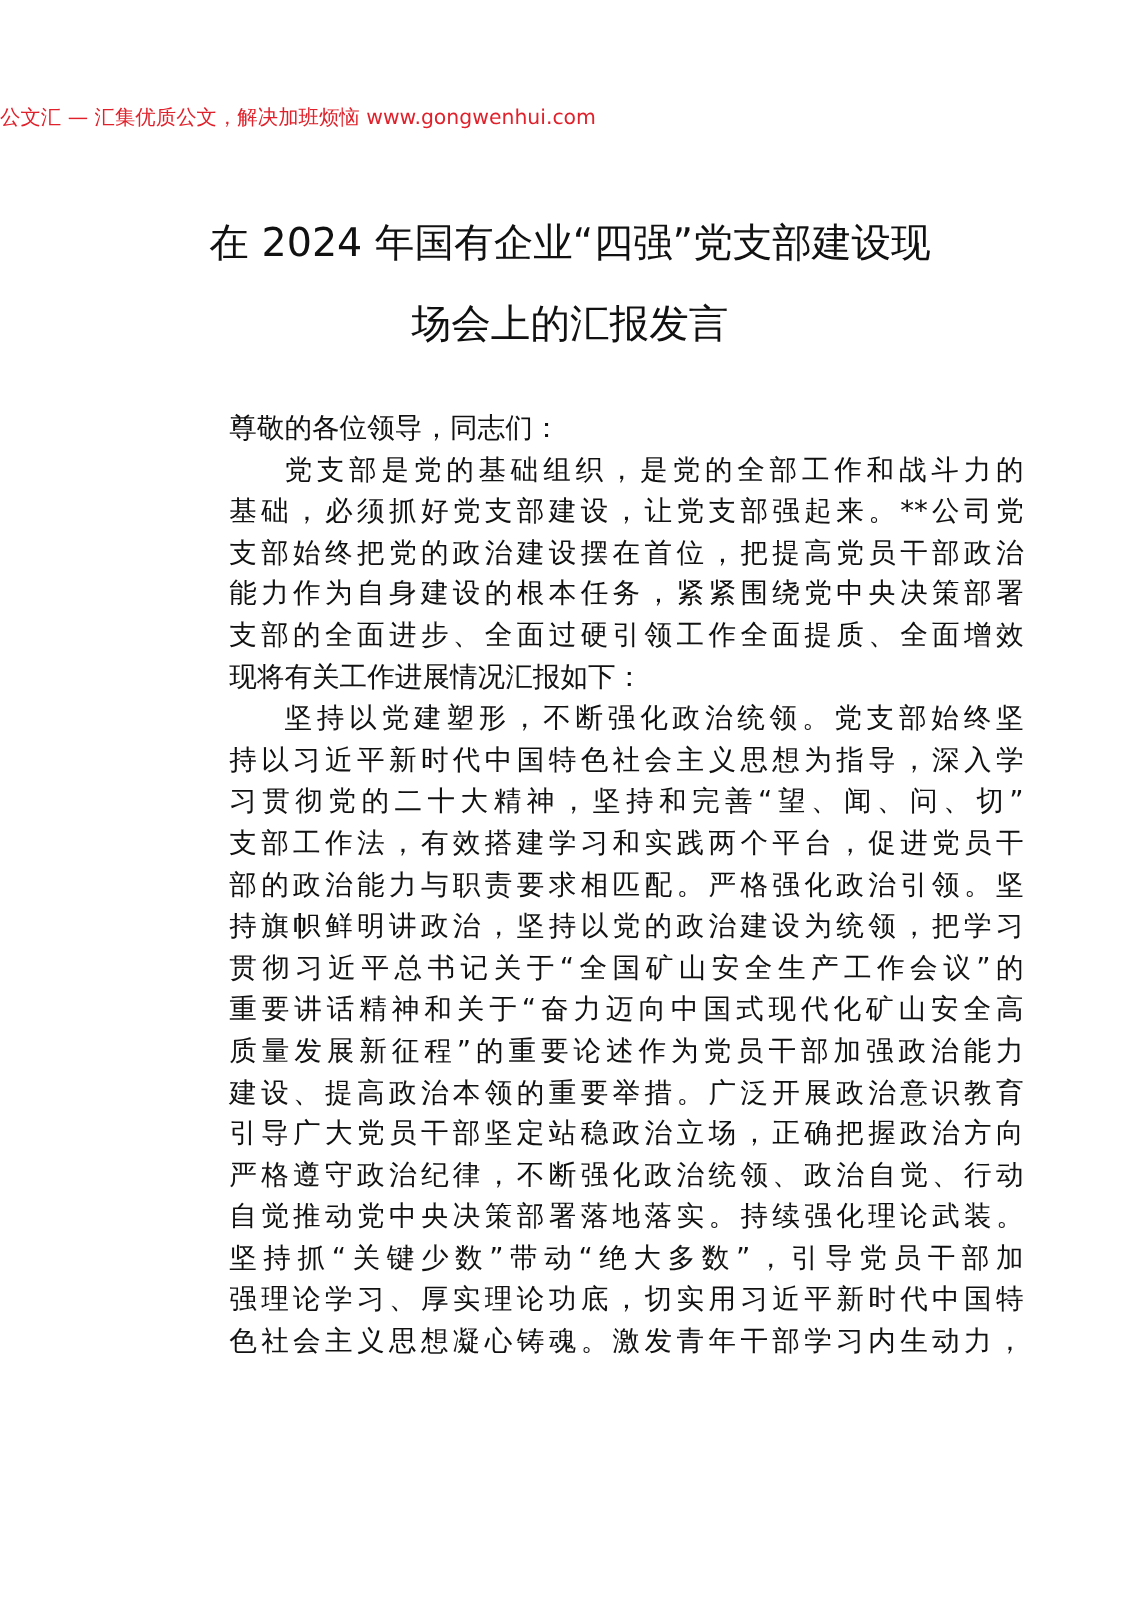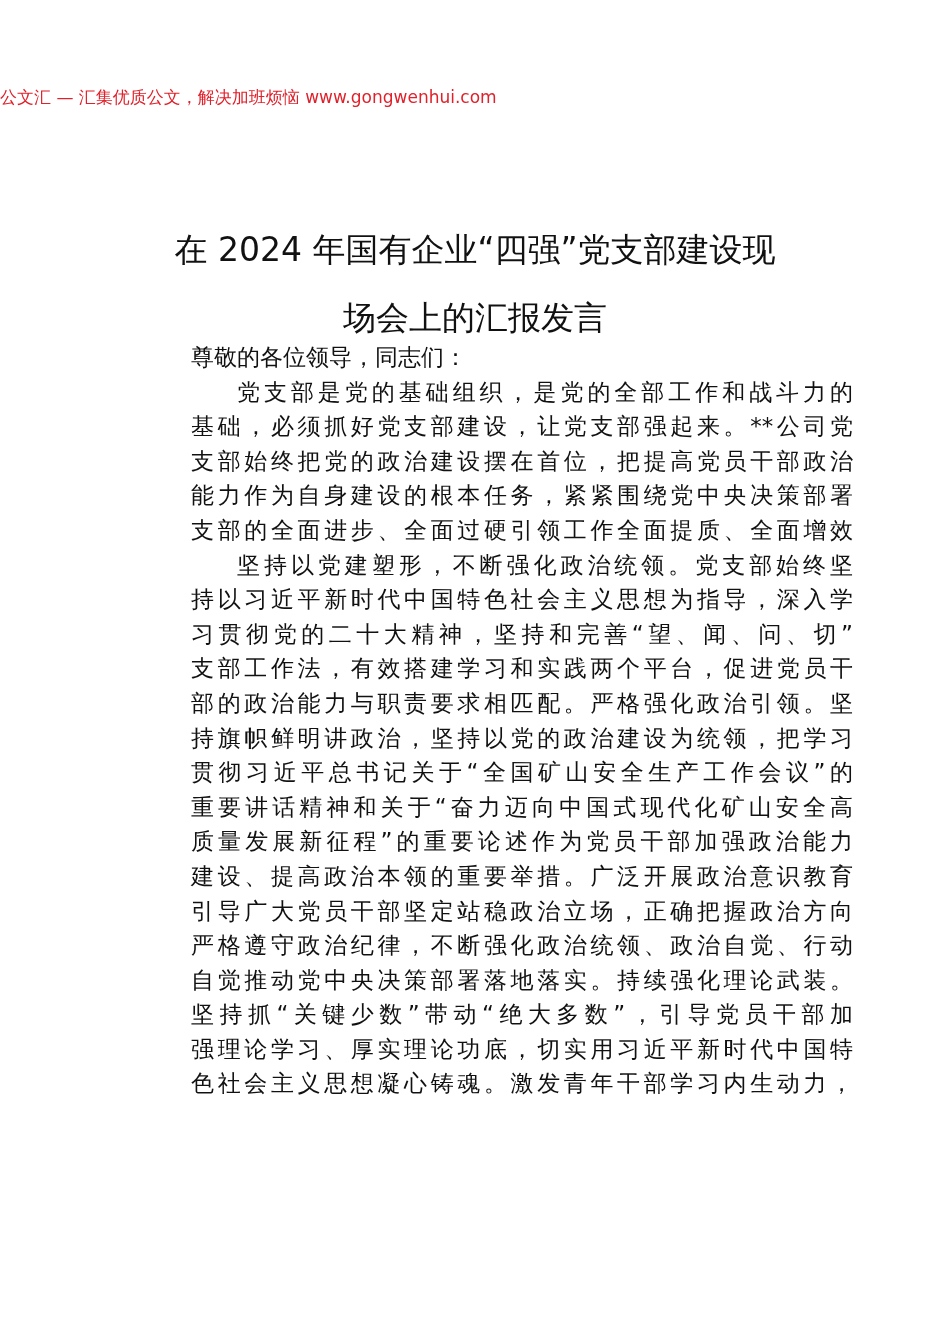--- a/index.html
+++ b/index.html
@@ -25,21 +25,20 @@
       letter-spacing: 0;
     }
     .title {
       position: absolute;
       left: 0;
       width: 950px;
       text-align: center;
       font-size: 33px;
       line-height: 40px;
       color: #111;
-      margin-top: 48px;
     }
     .title-line-1 { top: 182px; }
     .title-line-2 { top: 250px; }
     .body-text {
       position: absolute;
       top: 340px;
       left: 146px;
       width: 662px;
       font-size: 23px;
       line-height: 34.6px;
@@ -69,20 +68,21 @@
 <div class="title title-line-2">场会上的汇报发言</div>
 
 <div class="body-text">
   <div class="line salutation">尊敬的各位领导，同志们：</div>
   <div id="body-lines">
       <div class="line indent">党支部是党的基础组织，是党的全部工作和战斗力的</div>
       <div class="line">基础，必须抓好党支部建设，让党支部强起来。**公司党</div>
       <div class="line">支部始终把党的政治建设摆在首位，把提高党员干部政治</div>
       <div class="line">能力作为自身建设的根本任务，紧紧围绕党中央决策部署</div>
       <div class="line">支部的全面进步、全面过硬引领工作全面提质、全面增效</div>
+      <div class="line last">现将有关工作进展情况汇报如下：</div>
       <div class="line indent">坚持以党建塑形，不断强化政治统领。党支部始终坚</div>
       <div class="line">持以习近平新时代中国特色社会主义思想为指导，深入学</div>
       <div class="line">习贯彻党的二十大精神，坚持和完善“望、闻、问、切”</div>
       <div class="line">支部工作法，有效搭建学习和实践两个平台，促进党员干</div>
       <div class="line">部的政治能力与职责要求相匹配。严格强化政治引领。坚</div>
       <div class="line">持旗帜鲜明讲政治，坚持以党的政治建设为统领，把学习</div>
       <div class="line">贯彻习近平总书记关于“全国矿山安全生产工作会议”的</div>
       <div class="line">重要讲话精神和关于“奋力迈向中国式现代化矿山安全高</div>
       <div class="line">质量发展新征程”的重要论述作为党员干部加强政治能力</div>
       <div class="line">建设、提高政治本领的重要举措。广泛开展政治意识教育</div>

